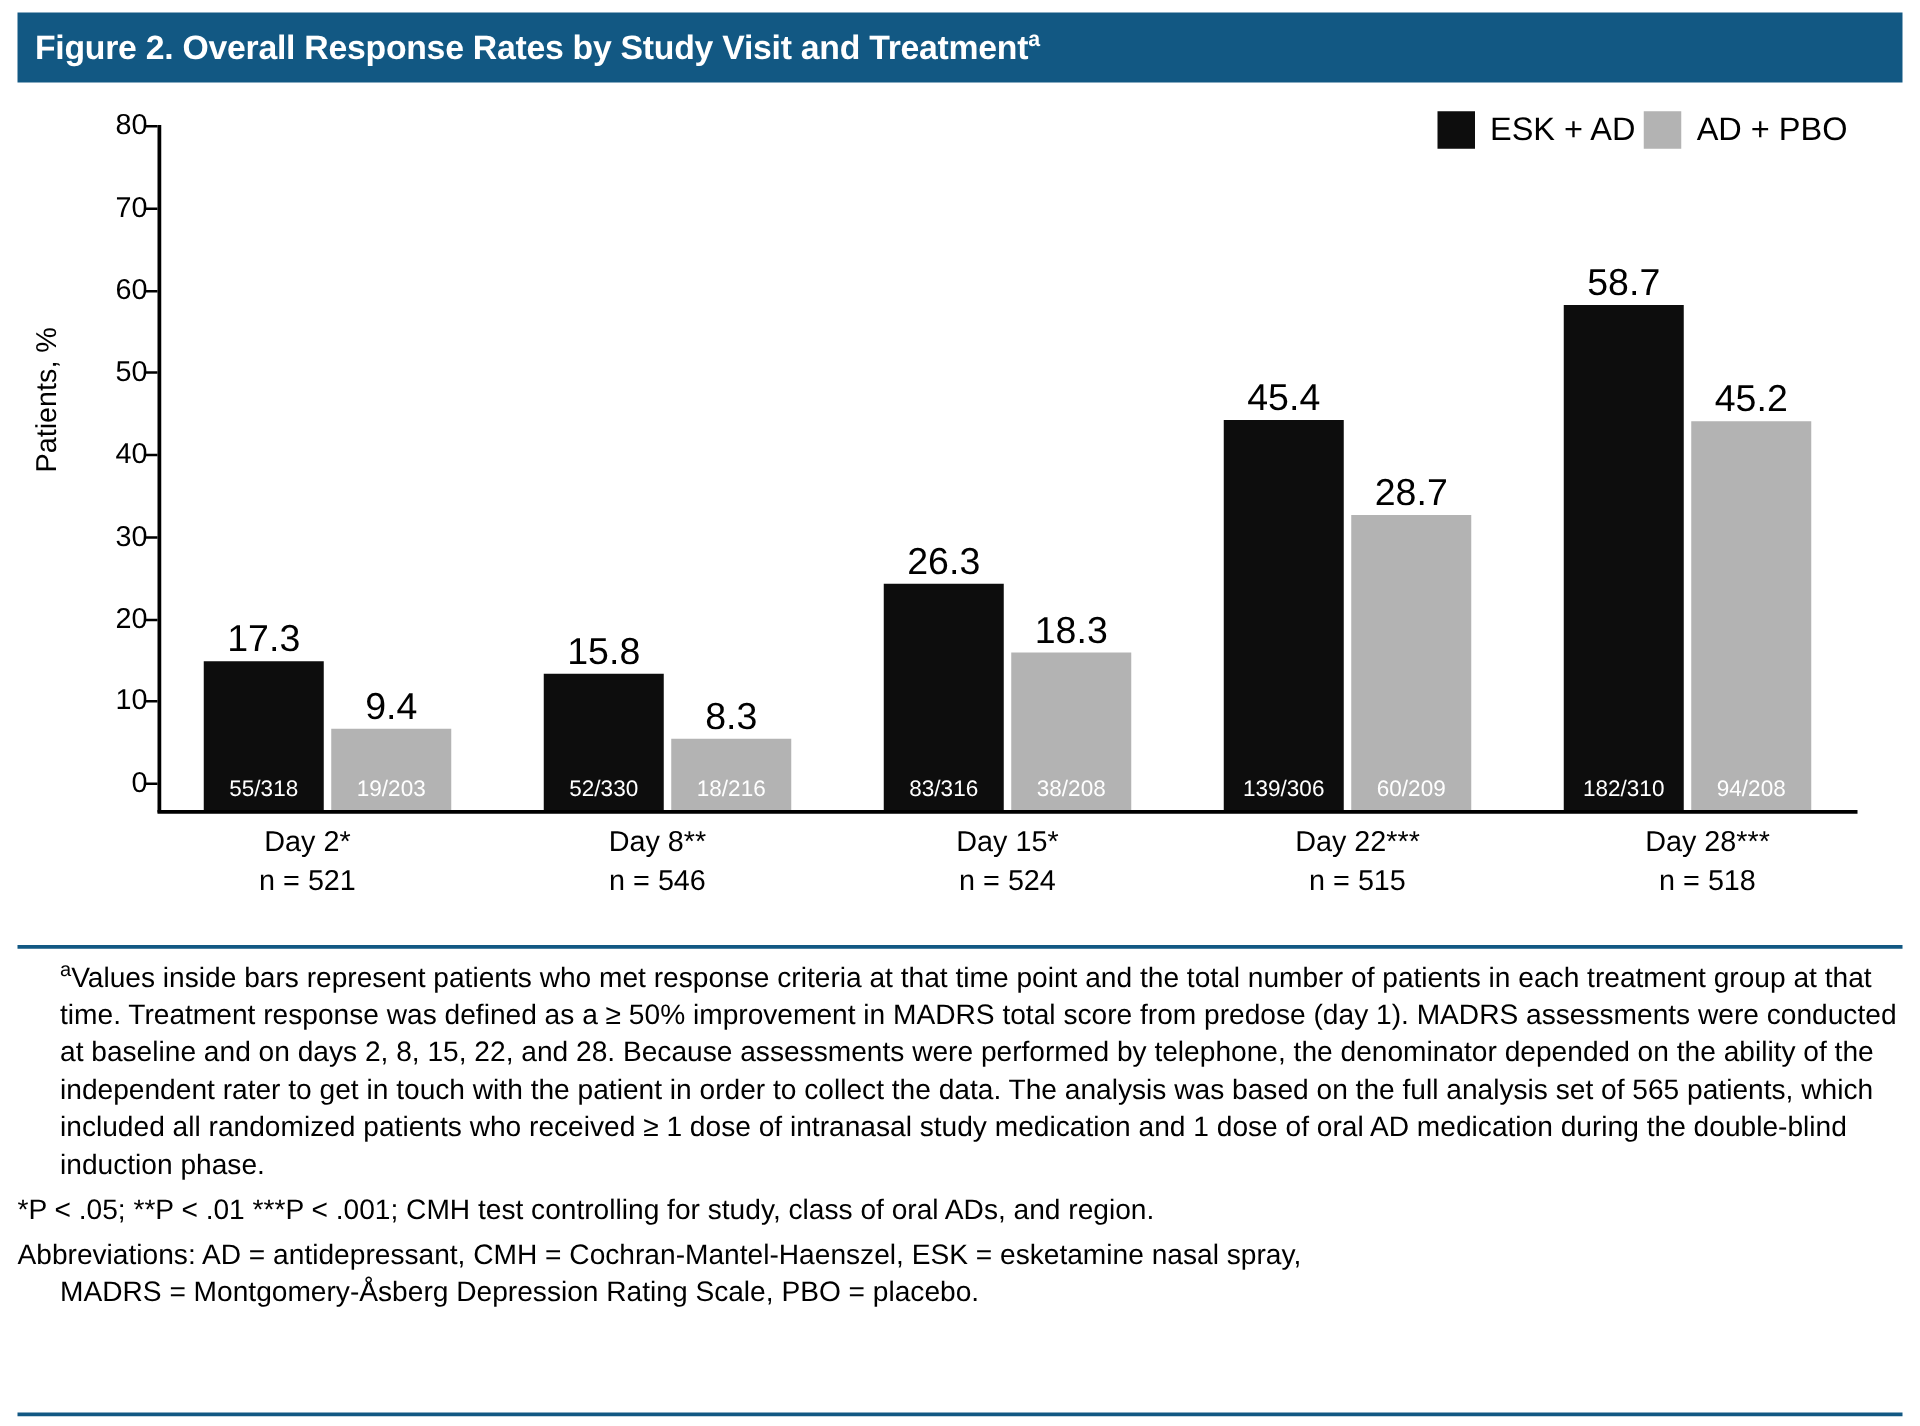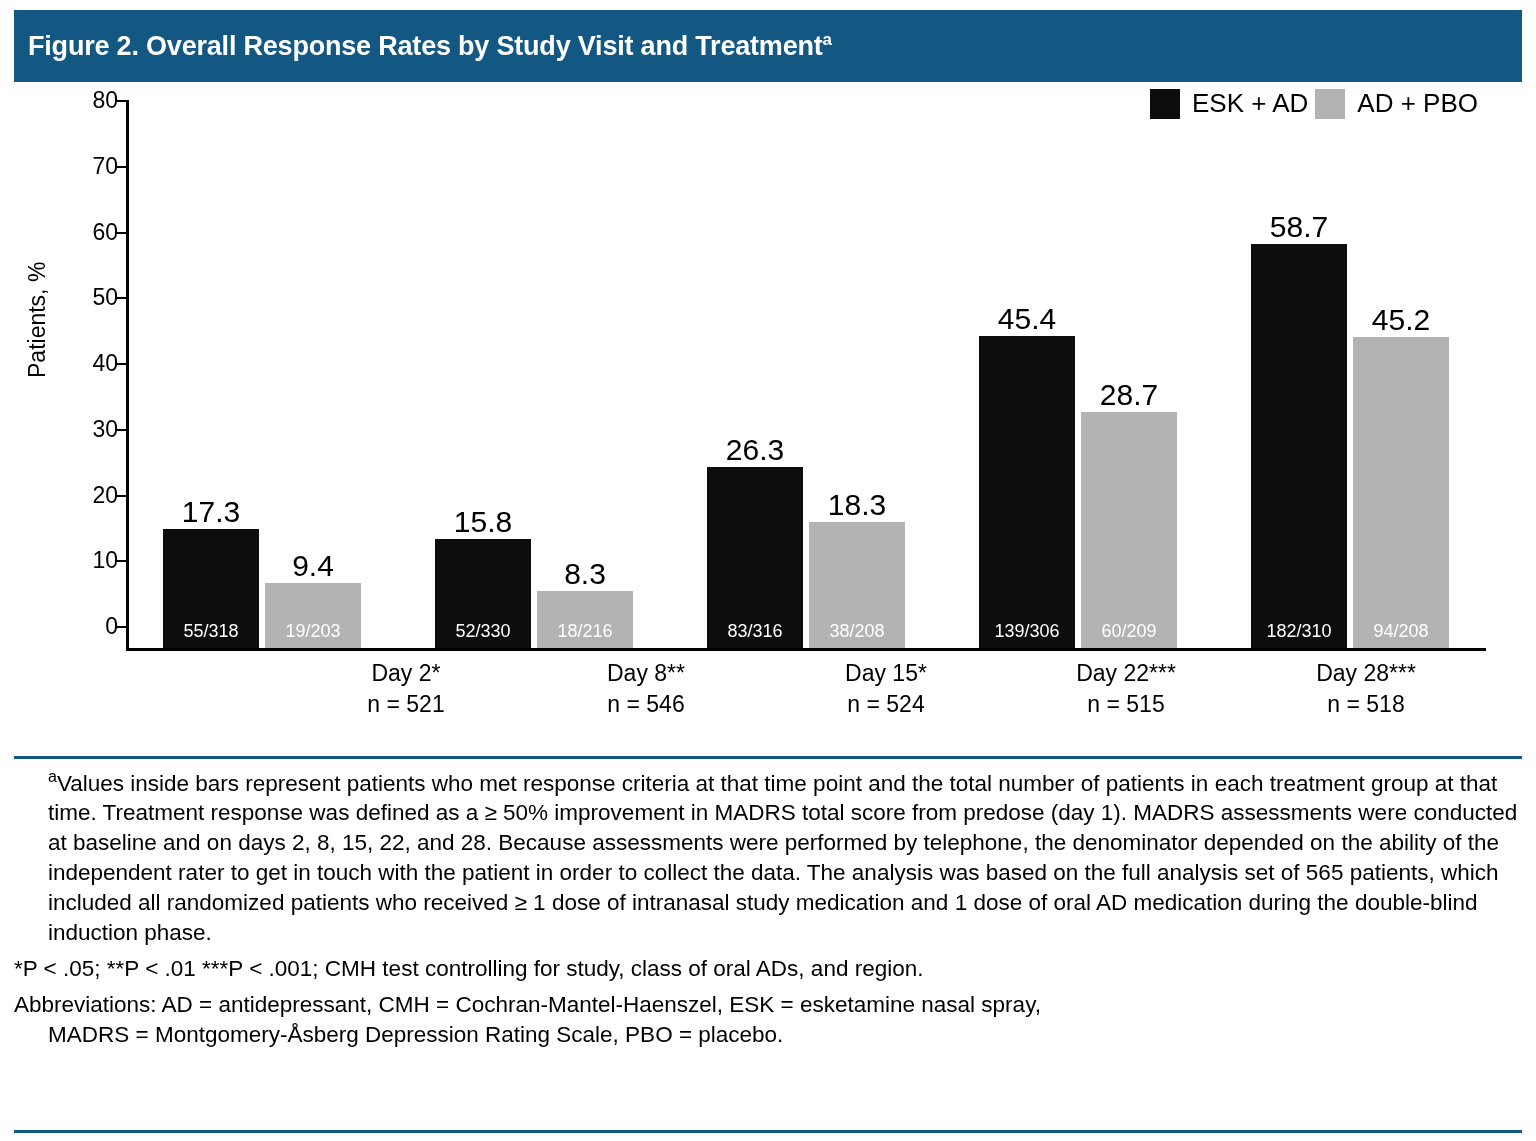--- a/index.html
+++ b/index.html
@@ -19,21 +19,21 @@
     height: 1141px;
     box-sizing: border-box;
     position: relative;
   }
   
   .title-bar {
     position: absolute;
     left: 14px;
     top: 10px;
     width: 1508px;
-    height: 72px;
+    height: 56px;
     background: #125883;
     display: flex;
     align-items: center;
     box-sizing: border-box;
     padding-left: 14px;
   }
   .title-text {
     color: #ffffff;
     font-size: 27px;
     font-weight: bold;
@@ -147,21 +147,21 @@
     color: #ffffff;
     margin-bottom: 6px;
     white-space: nowrap;
   }
   .xlabels {
     position: absolute;
     left: 112px;
     top: 580px;
     width: 1360px;
     display: flex;
-    justify-content: flex-end;
+    justify-content: space-between;
   }
   .xlabel {
     width: 240px;
     text-align: center;
     font-size: 23px;
     line-height: 1.35;
   }
   .legend {
     position: absolute;
     right: 44px;

